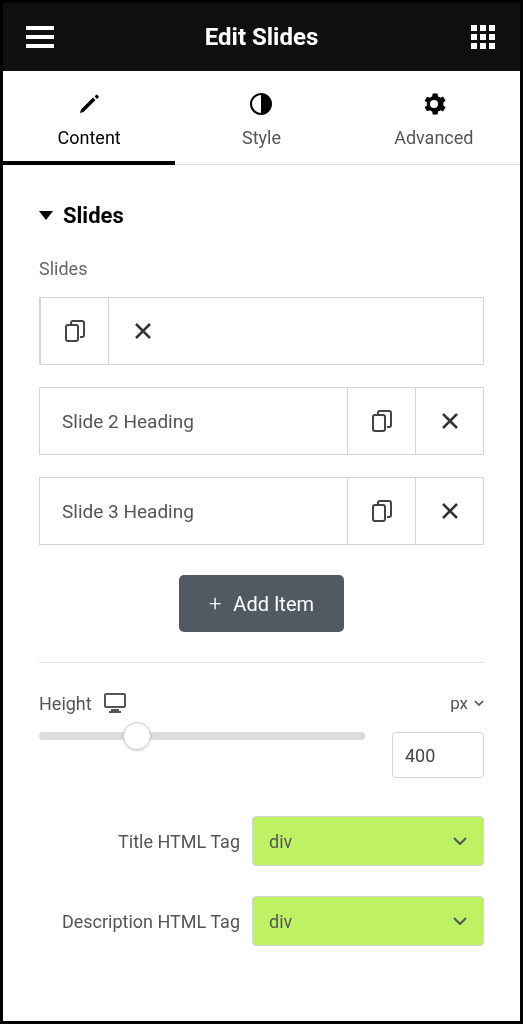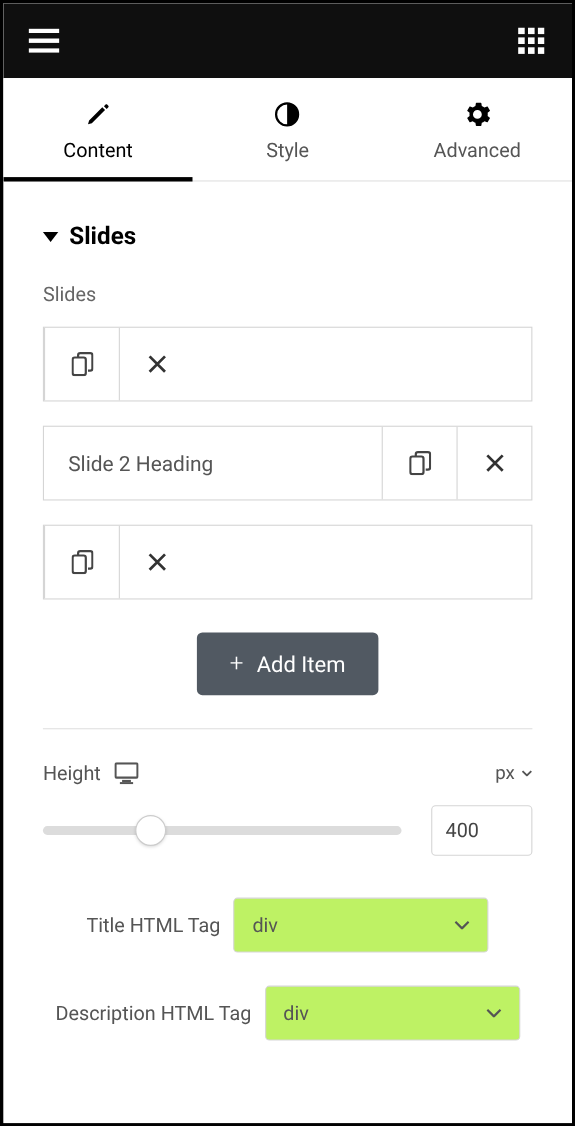--- a/index.html
+++ b/index.html
@@ -33,41 +33,42 @@
     .plus-icon { font-size: 22px; font-weight: 300; }
     
     .divider { border: none; border-top: 1px solid #e0e0e0; margin-bottom: 30px; }
     
     .control-row { display: flex; align-items: flex-start; margin-bottom: 18px; }
     .control-label { font-size: 18px; color: #555; }
     .control-row .device-icon { margin-left: 12px; color: #555; }
     .spacer { flex: 1; }
     .unit-select { display: flex; align-items: center; gap: 6px; color: #555; font-size: 17px; cursor: pointer; }
     
-    .slider-row { display: flex; align-items: center; gap: 27px; margin-bottom: 38px; }
+    .slider-row { display: flex; gap: 27px; margin-bottom: 38px; }
     .slider-track { flex: 1; height: 8px; background: #dcdcdc; border-radius: 4px; position: relative; }
     .slider-thumb { position: absolute; top: 50%; transform: translate(-50%, -50%); width: 28px; height: 28px; border-radius: 50%; background: #fff; border: 1px solid #ccc; box-shadow: 0 1px 3px rgba(0,0,0,0.15); }
     .slider-value { width: 92px; height: 46px; border: 1px solid #d5d5d5; border-radius: 4px; padding: 0 12px; font-size: 18px; color: #444; }
     
-    .dropdown-row { display: flex; align-items: center; justify-content: center; margin-bottom: 30px; gap: 12px; }
+    .dropdown-row { display: flex; align-items: center; justify-content: flex-end; margin-bottom: 30px; gap: 12px; }
     .dropdown { flex: 0 0 232px; height: 50px; border: 1px solid #d5d5d5; border-radius: 4px; display: flex; align-items: center; justify-content: space-between; padding: 0 16px; cursor: pointer; color: #555; font-size: 18px; background: #bef264; }
     
     svg { display: block; }
   </style>
 </head>
 <body>
 
 <div class="header">
   <div class="header-icon">
     <svg width="28" height="22" viewBox="0 0 28 22">
         <rect width="28" height="4" fill="#fff"></rect>
         <rect y="9" width="28" height="4" fill="#fff"></rect>
         <rect y="18" width="28" height="4" fill="#fff"></rect>
       </svg>
   </div>
+  <div class="header-title">Edit Slides</div>
   <div class="header-icon">
     <svg width="24" height="24" viewBox="0 0 24 24">
         <rect width="6" height="6" fill="#fff"></rect>
         <rect x="9" width="6" height="6" fill="#fff"></rect>
         <rect x="18" width="6" height="6" fill="#fff"></rect>
         <rect y="9" width="6" height="6" fill="#fff"></rect>
         <rect x="9" y="9" width="6" height="6" fill="#fff"></rect>
         <rect x="18" y="9" width="6" height="6" fill="#fff"></rect>
         <rect y="18" width="6" height="6" fill="#fff"></rect>
         <rect x="9" y="18" width="6" height="6" fill="#fff"></rect>
@@ -134,20 +135,21 @@
             <path d="M6 5V3a2 2 0 012-2h9a2 2 0 012 2v12a2 2 0 01-2 2h-2" fill="none" stroke="#444" stroke-width="2"></path>
           </svg>
       </div>
       <div class="slide-action">
         <svg width="18" height="18" viewBox="0 0 18 18">
             <path d="M2 2l14 14M16 2L2 16" stroke="#333" stroke-width="2.5"></path>
           </svg>
       </div>
     </div>
     <div class="slide-item">
+      <div class="slide-name">Slide 3 Heading</div>
       <div class="slide-action">
         <svg width="20" height="22" viewBox="0 0 20 22">
             <rect x="1" y="5" width="12" height="16" rx="2" fill="none" stroke="#444" stroke-width="2"></rect>
             <path d="M6 5V3a2 2 0 012-2h9a2 2 0 012 2v12a2 2 0 01-2 2h-2" fill="none" stroke="#444" stroke-width="2"></path>
           </svg>
       </div>
       <div class="slide-action">
         <svg width="18" height="18" viewBox="0 0 18 18">
             <path d="M2 2l14 14M16 2L2 16" stroke="#333" stroke-width="2.5"></path>
           </svg>

